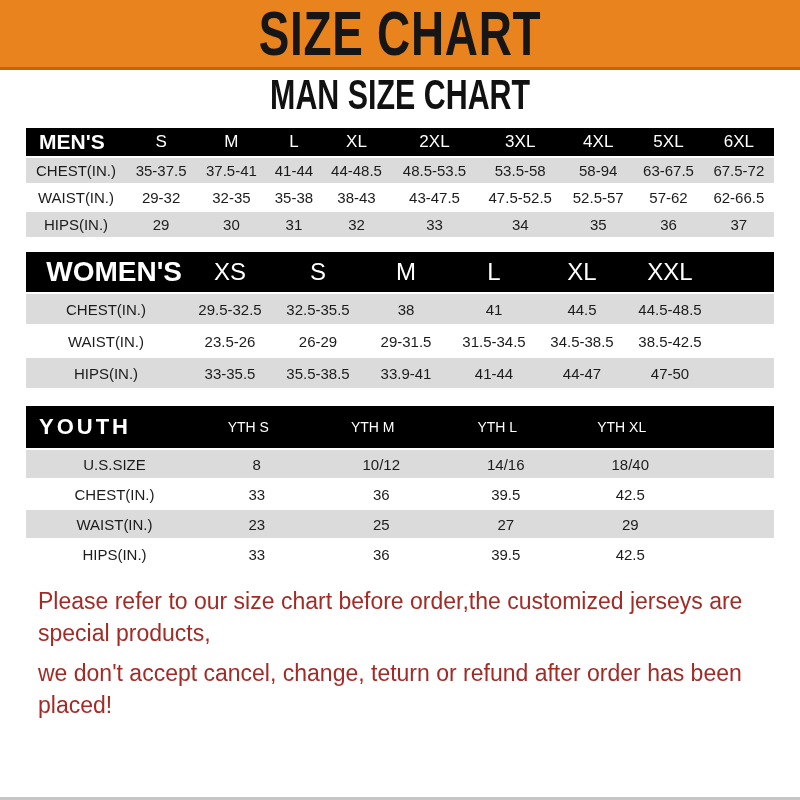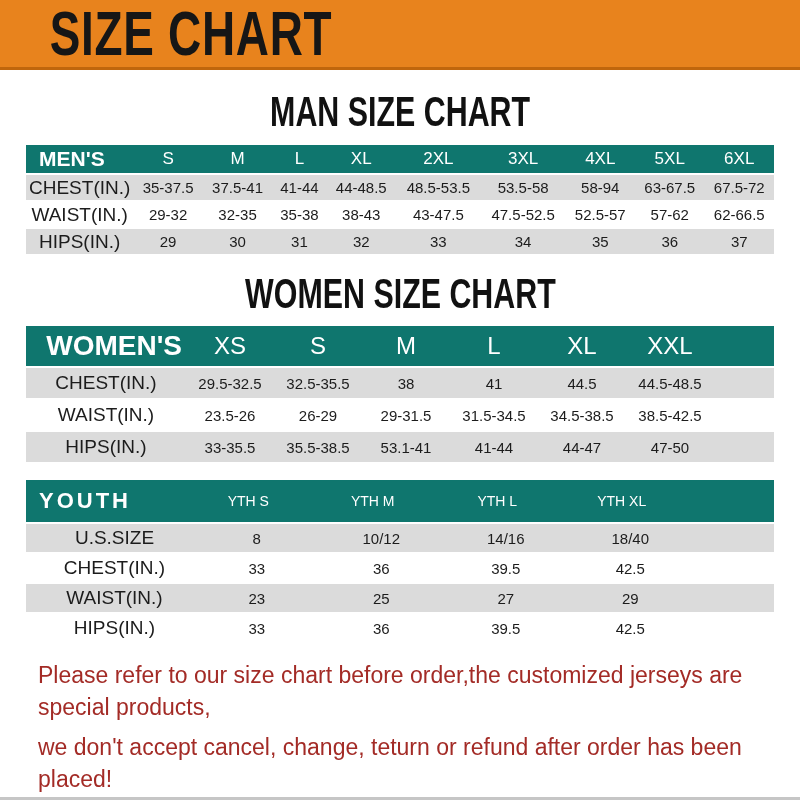--- a/index.html
+++ b/index.html
@@ -10,58 +10,58 @@
     font-family: "Liberation Sans", "DejaVu Sans", sans-serif;
     position: relative;
     overflow: hidden;
   }
 
   
   .banner {
     height: 70px;
     background: #E8831D;
     border-bottom: 3px solid #C0660C;
-    display: flex; align-items: center; justify-content: flex-start;
+    display: flex; align-items: center; justify-content: center;
   }
   .banner-title {
     display: inline-block;
     font-size: 62px; line-height: 1;
     font-weight: 800;
     color: #161616;
     letter-spacing: 1px;
     white-space: nowrap;
     transform: scale(0.74, 1.02);
   }
 
   
   .section-heading { text-align: center; margin: 0; color: #111; }
   .heading-text {
     display: inline-block;
     font-size: 40px; line-height: 1.0;
     font-weight: 800;
     white-space: nowrap;
     transform: scale(0.76, 1.06);
   }
-  .section-men   .section-heading { margin-top: 21px; }
+  .section-men   .section-heading { margin-top: 4px; }
   .section-women .section-heading { margin-top: 17px; }
   .section-youth .section-heading { margin-top: 32px; }
 
   
   table.size-table {
     width: 748px;
     margin: 12px auto 0 auto;
     border-collapse: separate;
     border-spacing: 0 2px;
   }
   .section-men   table.size-table { table-layout: auto;  margin-top: 12px; }
   .section-women table.size-table { table-layout: fixed; margin-top: 11px; }
   .section-youth table.size-table { table-layout: fixed; margin-top: 14px; }
 
   thead th {
-    background: #0f766e;
+    background: #000000;
     color: #ffffff;
     font-weight: 400;
     text-align: center;
     vertical-align: middle;
     padding: 0 4px;
   }
   thead th.corner {
     text-align: left;
     padding-left: 13px;
     font-weight: 700;
@@ -81,21 +81,21 @@
     vertical-align: middle;
     color: #1c1c1c;
     font-size: 15px;
     padding: 0 3px;
     white-space: nowrap;
   }
   .section-men   tbody td { height: 25px; }
   .section-women tbody td { height: 30px; }
   .section-youth tbody td { height: 28px; padding-left: 20px; }
   tbody tr:nth-child(odd) td { background: #DBDBDB; }
-  tbody td.rowlabel { font-size: 19px; }
+  tbody td.rowlabel { font-size: 15px; }
 
   
   .footnote {
     margin: 15px 0 0 30px;
     color: #A32B26;
     font-size: 23px;
     line-height: 32px;
   }
   .footnote p { margin: 8px; }
 
@@ -167,23 +167,20 @@
             <td class="val">34</td>
             <td class="val">35</td>
             <td class="val">36</td>
             <td class="val">37</td>
           </tr>
         </tbody>
       </table>
   </section>
 
   <section class="section-women">
-    <h2 class="section-heading">
-      <span class="heading-text">WOMEN SIZE CHART</span>
-    </h2>
     <table class="size-table">
         <thead>
           <tr>
             <th class="corner">WOMEN'S</th>
             <th class="colhead">XS</th>
             <th class="colhead">S</th>
             <th class="colhead">M</th>
             <th class="colhead">L</th>
             <th class="colhead">XL</th>
             <th class="colhead">XXL</th>
@@ -208,21 +205,21 @@
             <td class="val">29-31.5</td>
             <td class="val">31.5-34.5</td>
             <td class="val">34.5-38.5</td>
             <td class="val">38.5-42.5</td>
             <td class="filler"></td>
           </tr>
           <tr>
             <td class="rowlabel">HIPS(IN.)</td>
             <td class="val">33-35.5</td>
             <td class="val">35.5-38.5</td>
-            <td class="val">53.1-41</td>
+            <td class="val">33.9-41</td>
             <td class="val">41-44</td>
             <td class="val">44-47</td>
             <td class="val">47-50</td>
             <td class="filler"></td>
           </tr>
         </tbody>
       </table>
   </section>
 
   <section class="section-youth">

